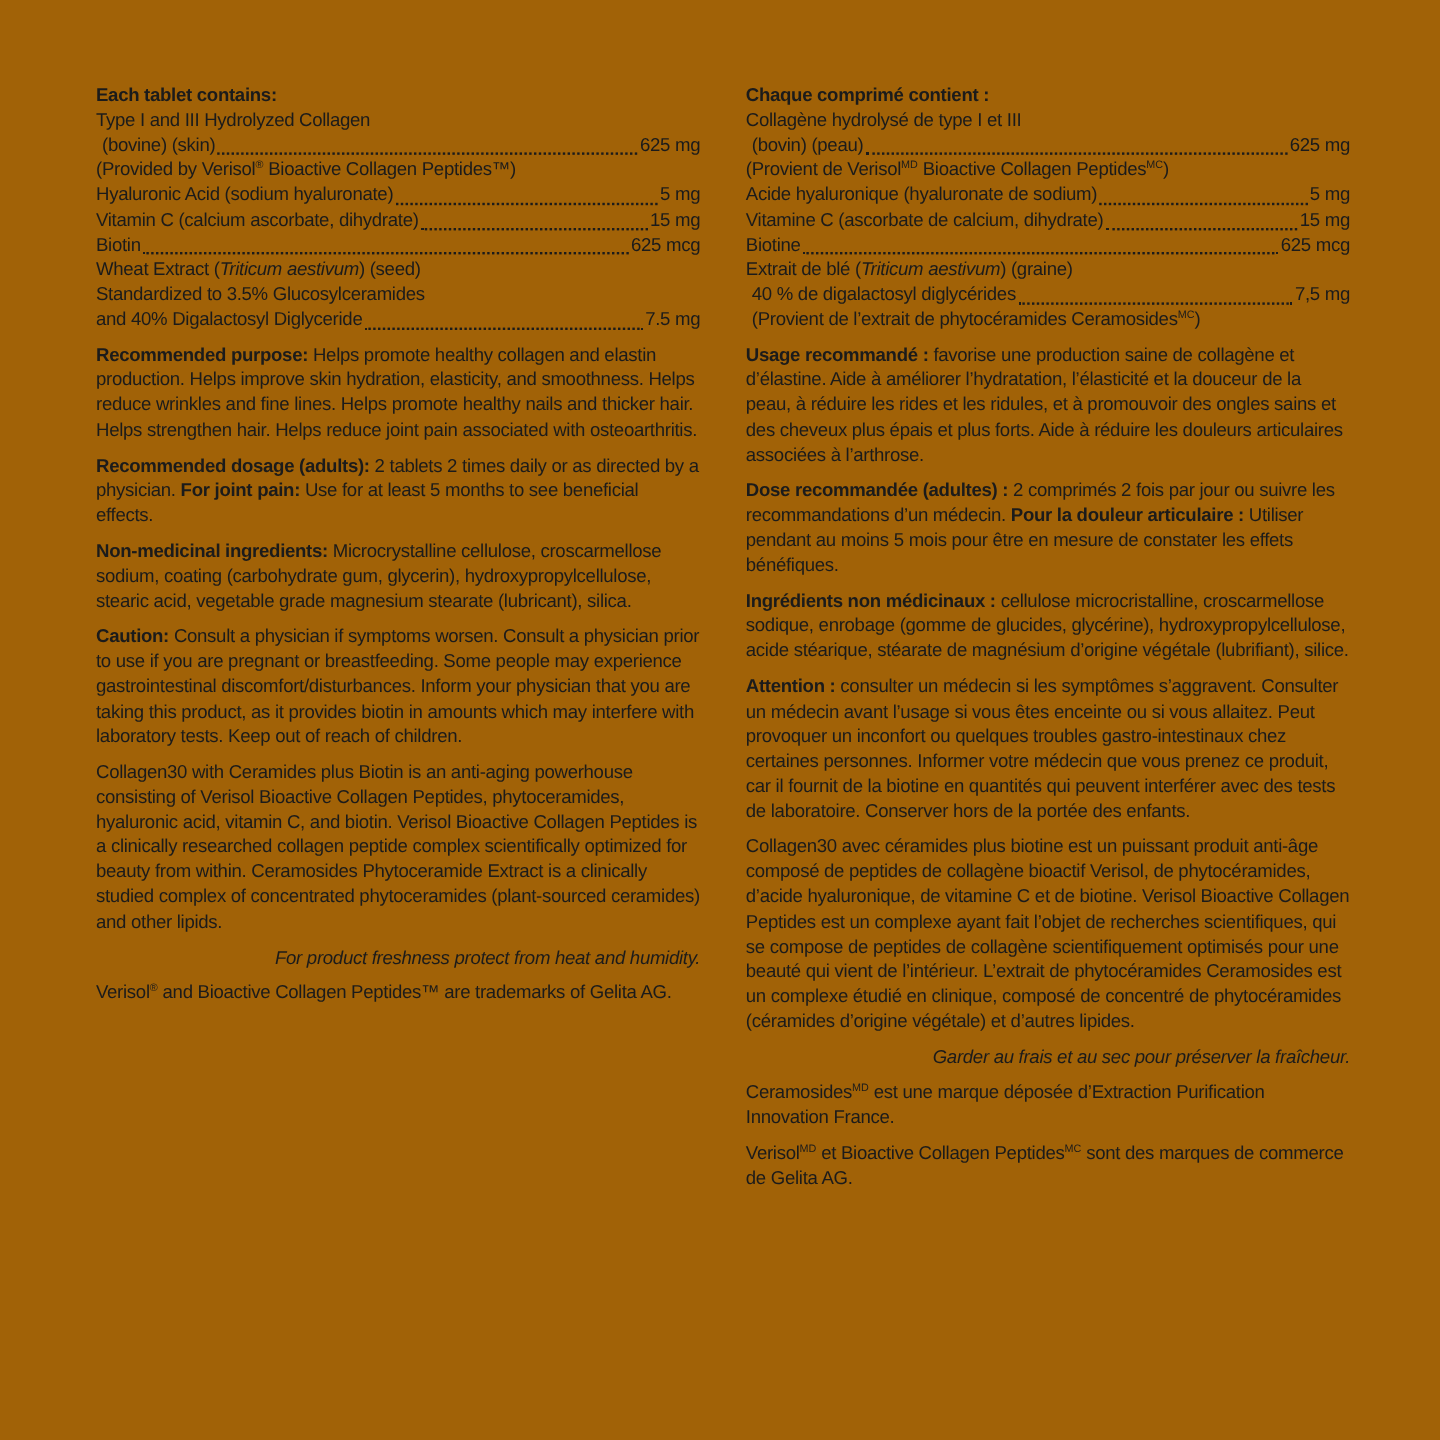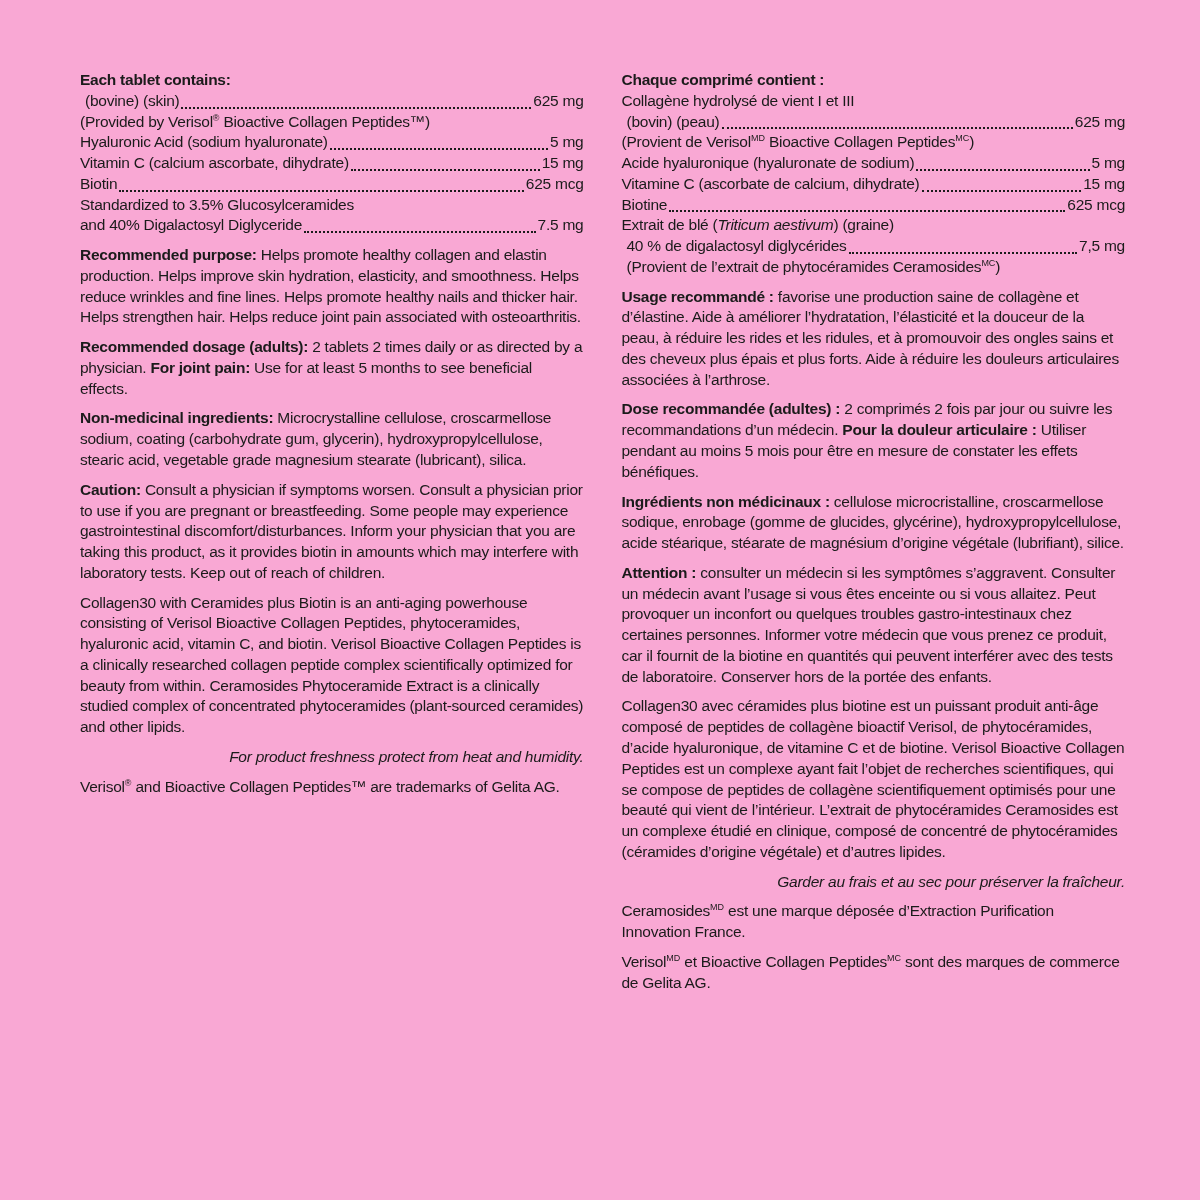--- a/index.html
+++ b/index.html
@@ -1,21 +1,21 @@
 <!DOCTYPE html>
 <html><head>
 <meta charset="utf-8">
 <style>
   html, body { margin: 0; padding: 0; background: #ffffff; }
   .page {
     position: relative;
     width: 1200px;
     height: 1200px;
     box-sizing: border-box;
-    background: #f9a8d4;
+    background: #a16207;
     color: #1b1b1b;
     font-family: "Liberation Sans", "DejaVu Sans", sans-serif;
     font-size: 15.5px;
     line-height: 1.34;
     letter-spacing: -0.25px;
     overflow: hidden;
   }
   .content {
     display: flex;
     gap: 38px;
@@ -48,20 +48,21 @@
 </style>
 </head>
 <body>
 
 <div class="page">
   <div class="content">
 
     <div class="col">
       <div class="facts-heading">Each tablet contains:</div>
       <div class="facts">
+        <div class="fline">Type I and III Hydrolyzed Collagen</div>
         <div class="frow">
             <span class="nm ind">(bovine) (skin)</span>
             <span class="dots"></span>
             <span class="amt">625 mg</span>
           </div>
         <div class="fline"><span>(Provided by Verisol</span><sup>®</sup><span> Bioactive Collagen Peptides™)</span></div>
         <div class="frow">
             <span class="nm">Hyaluronic Acid (sodium hyaluronate)</span>
             <span class="dots"></span>
             <span class="amt">5 mg</span>
@@ -69,20 +70,21 @@
         <div class="frow">
             <span class="nm">Vitamin C (calcium ascorbate, dihydrate)</span>
             <span class="dots"></span>
             <span class="amt">15 mg</span>
           </div>
         <div class="frow">
             <span class="nm">Biotin</span>
             <span class="dots"></span>
             <span class="amt">625 mcg</span>
           </div>
+        <div class="fline"><span>Wheat Extract (</span><i>Triticum aestivum</i><span>) (seed)</span></div>
         <div class="fline">Standardized to 3.5% Glucosylceramides</div>
         <div class="frow">
             <span class="nm">and 40% Digalactosyl Diglyceride</span>
             <span class="dots"></span>
             <span class="amt">7.5 mg</span>
           </div>
       </div>
 
       <p><b>Recommended purpose:</b><span> Helps promote healthy collagen and elastin production. Helps improve skin hydration, elasticity, and smoothness. Helps reduce wrinkles and fine lines. Helps promote healthy nails and thicker hair. Helps strengthen hair. Helps reduce joint pain associated with osteoarthritis.</span></p>
 
@@ -96,21 +98,21 @@
 
       <p class="center-italic">For product freshness protect from heat and humidity.</p>
 
       <p><span>Verisol</span><sup>®</sup><span> and Bioactive Collagen Peptides™ are trademarks of Gelita AG.</span></p>
 
     </div>
 
     <div class="col">
       <div class="facts-heading">Chaque comprimé contient :</div>
       <div class="facts">
-        <div class="fline">Collagène hydrolysé de vient I et III</div>
+        <div class="fline">Collagène hydrolysé de type I et III</div>
         <div class="frow">
             <span class="nm ind">(bovin) (peau)</span>
             <span class="dots"></span>
             <span class="amt">625 mg</span>
           </div>
         <div class="fline"><span>(Provient de Verisol</span><sup>MD</sup><span> Bioactive Collagen Peptides</span><sup>MC</sup><span>)</span></div>
         <div class="frow">
             <span class="nm">Acide hyaluronique (hyaluronate de sodium)</span>
             <span class="dots"></span>
             <span class="amt">5 mg</span>

